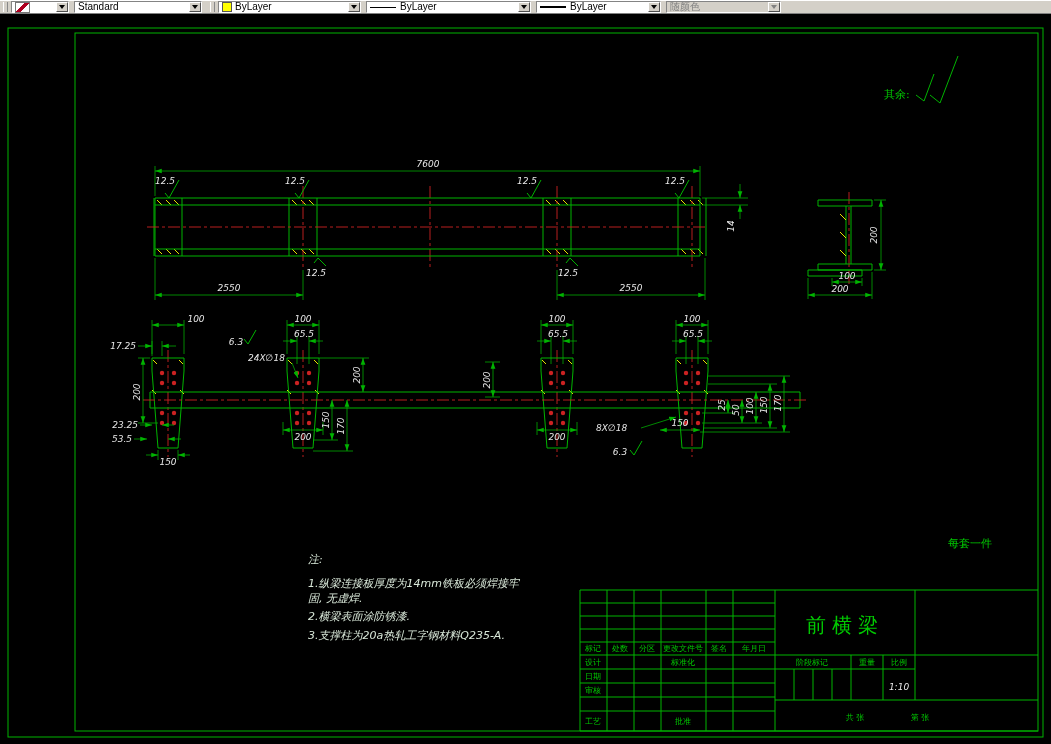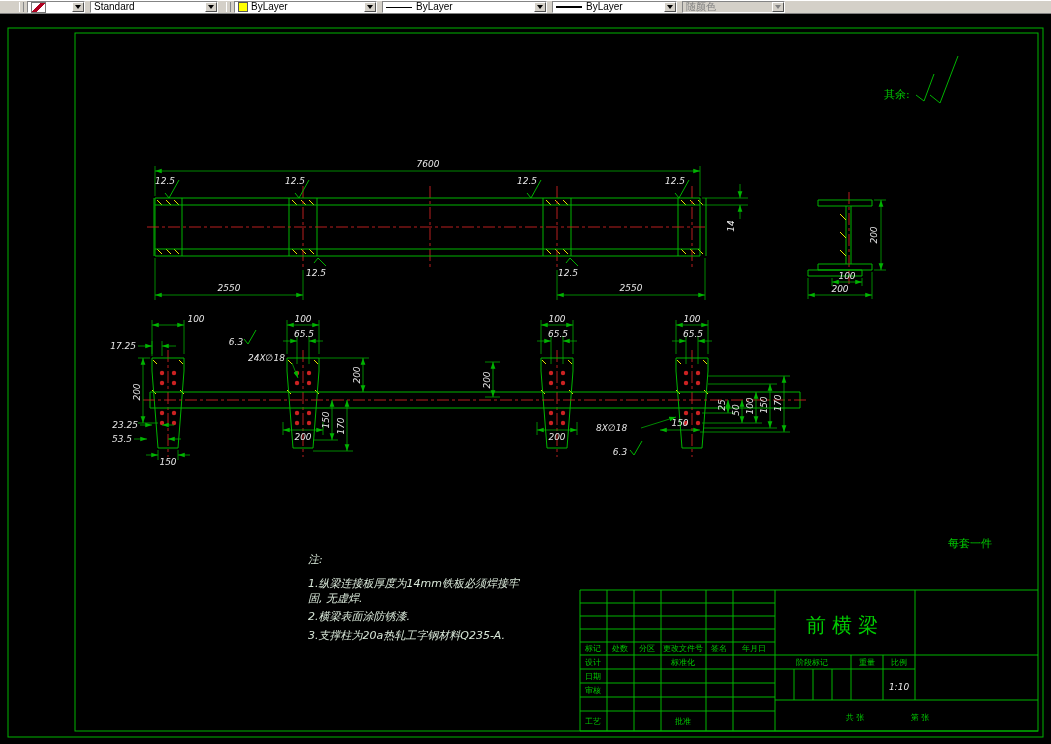--- a/index.html
+++ b/index.html
@@ -1,17 +1,17 @@
 <!DOCTYPE html>
 <html><head>
 <meta charset="utf-8">
 <style>
 html,body{margin:0;padding:0;background:#000;}
 body{width:1051px;height:744px;position:relative;overflow:hidden;font-family:"Liberation Sans",sans-serif;}
-.toolbar{position:absolute;top:0;left:0;width:1051px;height:14px;background:#d4d0c8;border-top:1px solid #fff;border-bottom:1px solid #808080;box-sizing:border-box;display:flex;align-items:center;font-size:10px;color:#000;padding-left:16px;}
+.toolbar{position:absolute;top:0;left:0;width:1051px;height:14px;background:#d4d0c8;border-top:1px solid #fff;border-bottom:1px solid #808080;box-sizing:border-box;display:flex;align-items:center;font-size:10px;color:#000;}
 .tb-grip{width:3px;height:10px;border-left:1px solid #fff;border-right:1px solid #888;margin:0 3px;flex:none;}
 .combo{height:12px;background:#fff;border:1px solid;border-color:#848484 #fff #fff #848484;box-sizing:border-box;display:flex;align-items:center;padding-left:3px;margin-right:5px;flex:none;}
 .combo-text{flex:1;white-space:nowrap;overflow:hidden;line-height:10px;}
 .arrow-btn{width:12px;height:10px;background:#d4d0c8;border:1px solid;border-color:#fff #505050 #505050 #fff;box-sizing:border-box;display:flex;align-items:center;justify-content:center;margin-left:2px;flex:none;}
 .tri{width:0;height:0;border-left:3px solid transparent;border-right:3px solid transparent;border-top:4px solid #000;}
 .combo.disabled{background:#d4d0c8;color:#808080;}
 .combo.disabled .tri{border-top-color:#808080;}
 .swatch{width:8px;height:8px;background:#ffff00;border:1px solid #555;margin-right:3px;flex:none;}
 .lt-glyph{width:26px;height:0;border-top:1px solid #000;margin-right:4px;flex:none;}
 .lw-glyph{width:26px;height:0;border-top:2px solid #000;margin-right:4px;flex:none;}
@@ -66,21 +66,21 @@
         <span class="tri"></span>
       </span>
   </div>
   <div class="combo" style="width:125px">
     <span class="lw-glyph"></span>
     <span class="combo-text">ByLayer</span>
     <span class="arrow-btn">
         <span class="tri"></span>
       </span>
   </div>
-  <div class="combo disabled" style="width:103px">
+  <div class="combo disabled" style="width:115px">
     <span class="combo-text">随颜色</span>
     <span class="arrow-btn">
         <span class="tri"></span>
       </span>
   </div>
 </div>
 
 <svg class="canvas" width="1051" height="730" viewBox="0 0 1051 730">
   <defs>
     <marker id="ar" viewBox="0 0 10 10" refX="10" refY="5" markerWidth="9" markerHeight="9" orient="auto-start-reverse">

